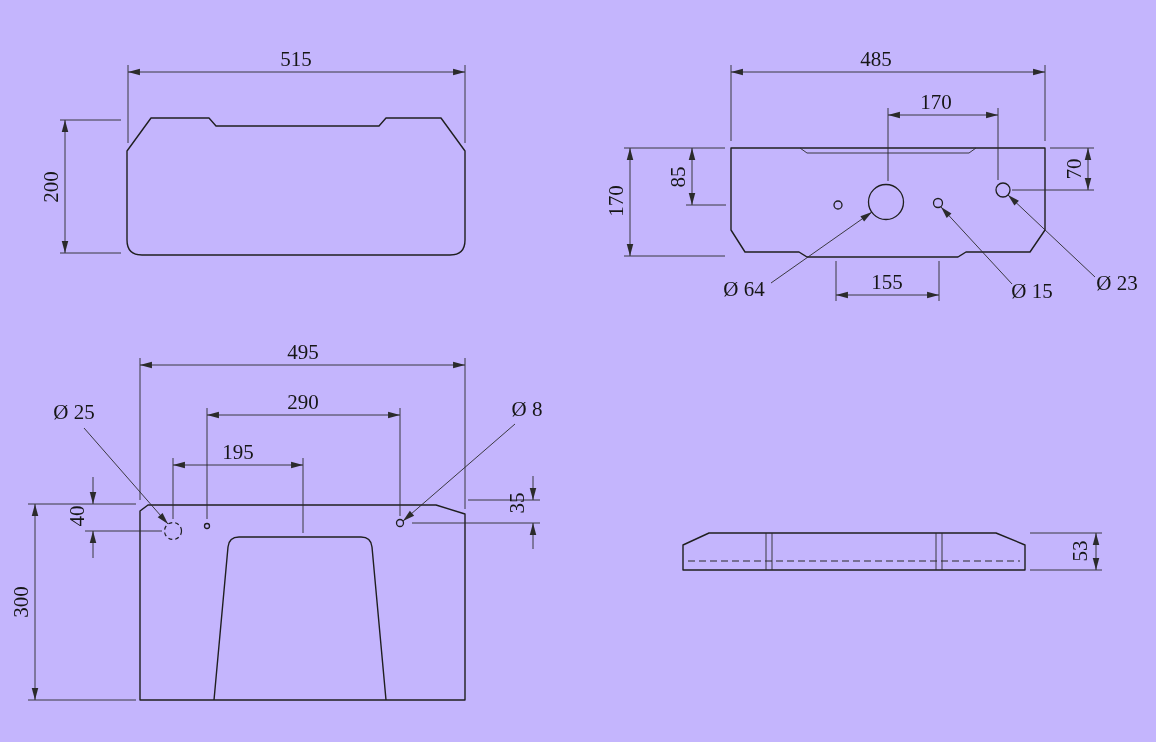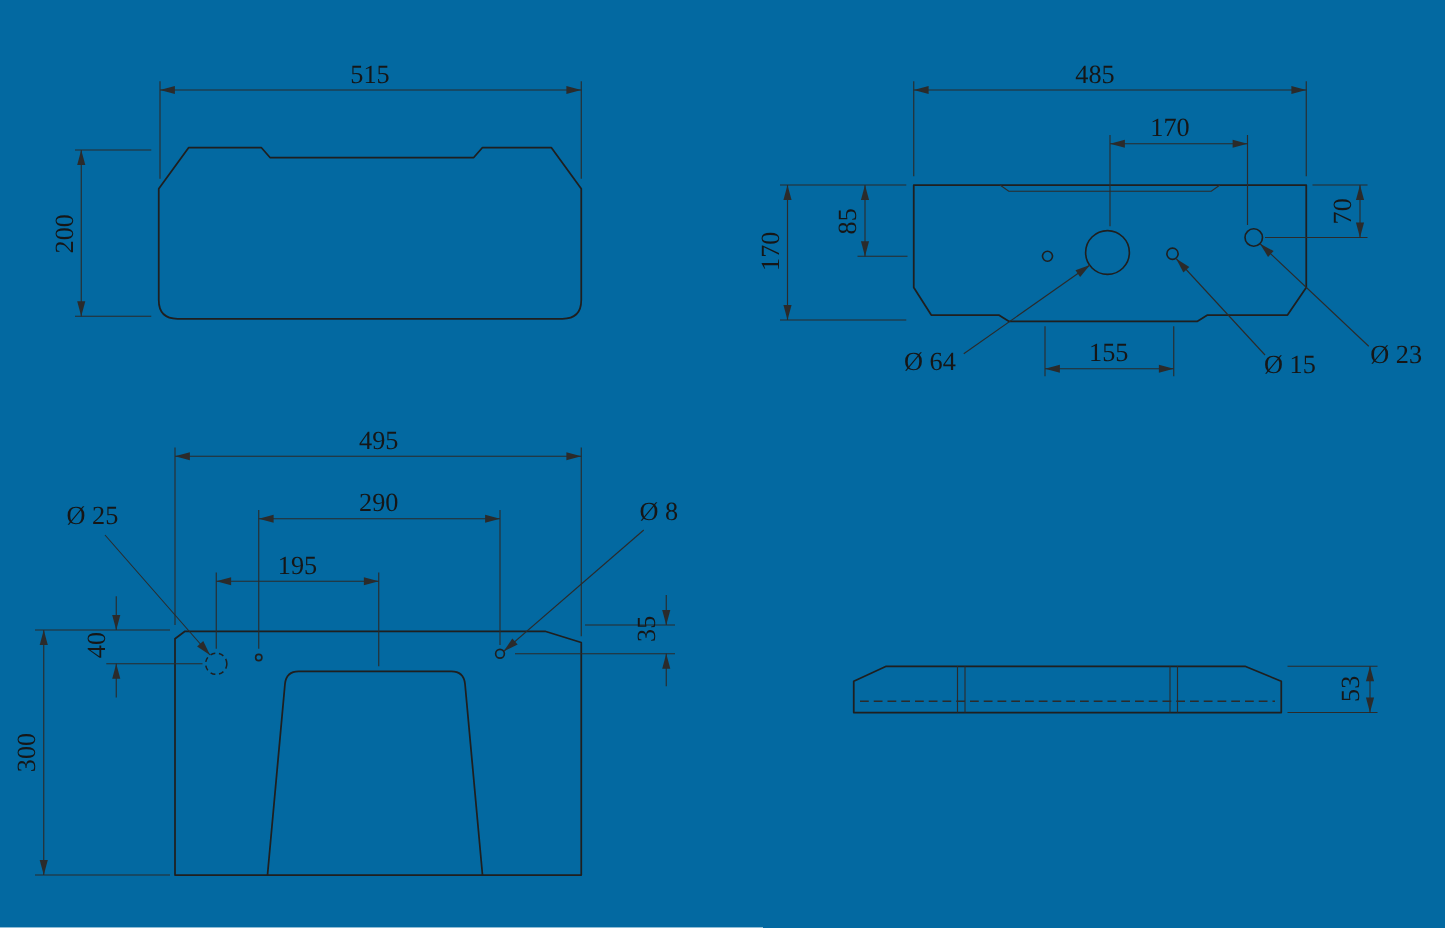--- a/index.html
+++ b/index.html
@@ -1,16 +1,16 @@
 <!DOCTYPE html>
 <html><head>
 <meta charset="utf-8">
 <style>
   html,body{margin:0;padding:0;background:#ffffff;}
-  .stage{position:relative;width:1156px;height:742px;background:#0369a1;overflow:hidden;}
+  .stage{position:relative;width:1156px;height:742px;background:#c4b5fd;overflow:hidden;}
   svg text{font-family:"Liberation Serif","DejaVu Serif",serif;font-size:21px;fill:#161616;}
   .outline{fill:none;stroke:#1f1f1f;stroke-width:1.4;stroke-linejoin:round;}
   .thin{fill:none;stroke:#2b2b2b;stroke-width:0.9;}
   .dash{fill:none;stroke:#2b2b2b;stroke-width:1.1;stroke-dasharray:7 4;}
   .hole{fill:none;stroke:#1f1f1f;stroke-width:1.3;}
   .holedash{fill:none;stroke:#1f1f1f;stroke-width:1.2;stroke-dasharray:4 3;}
 </style>
 </head>
 <body>
 

